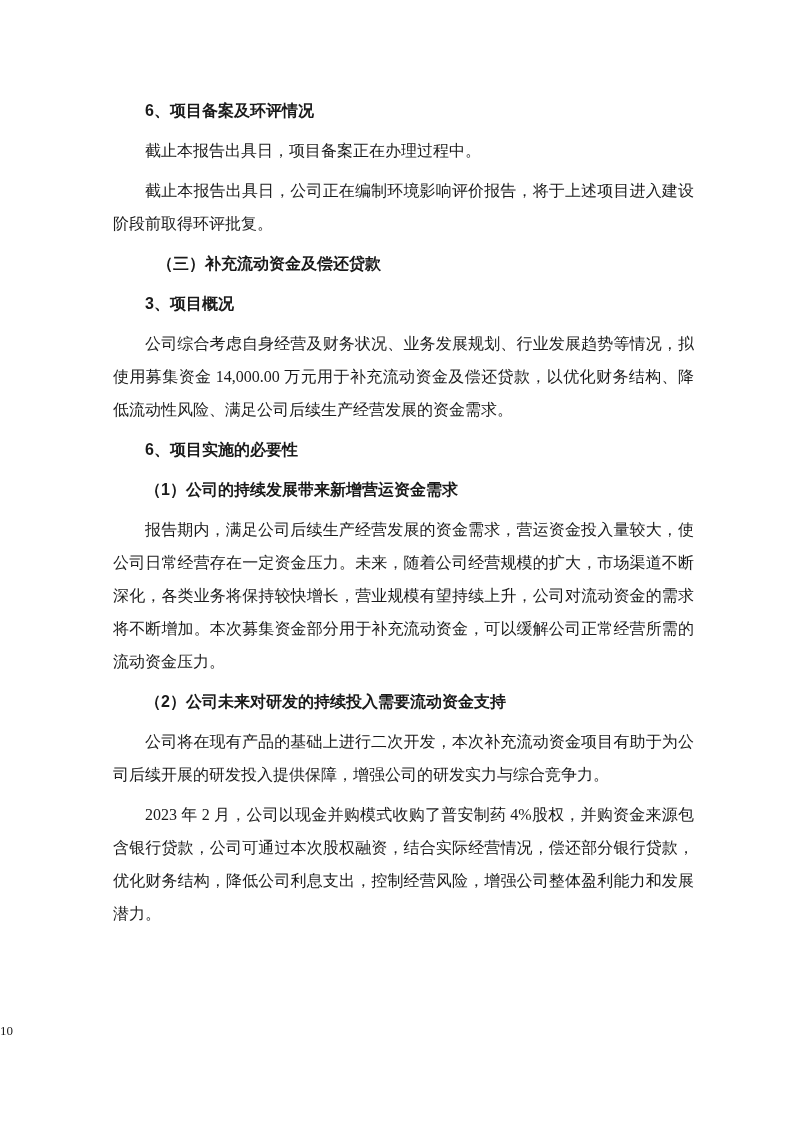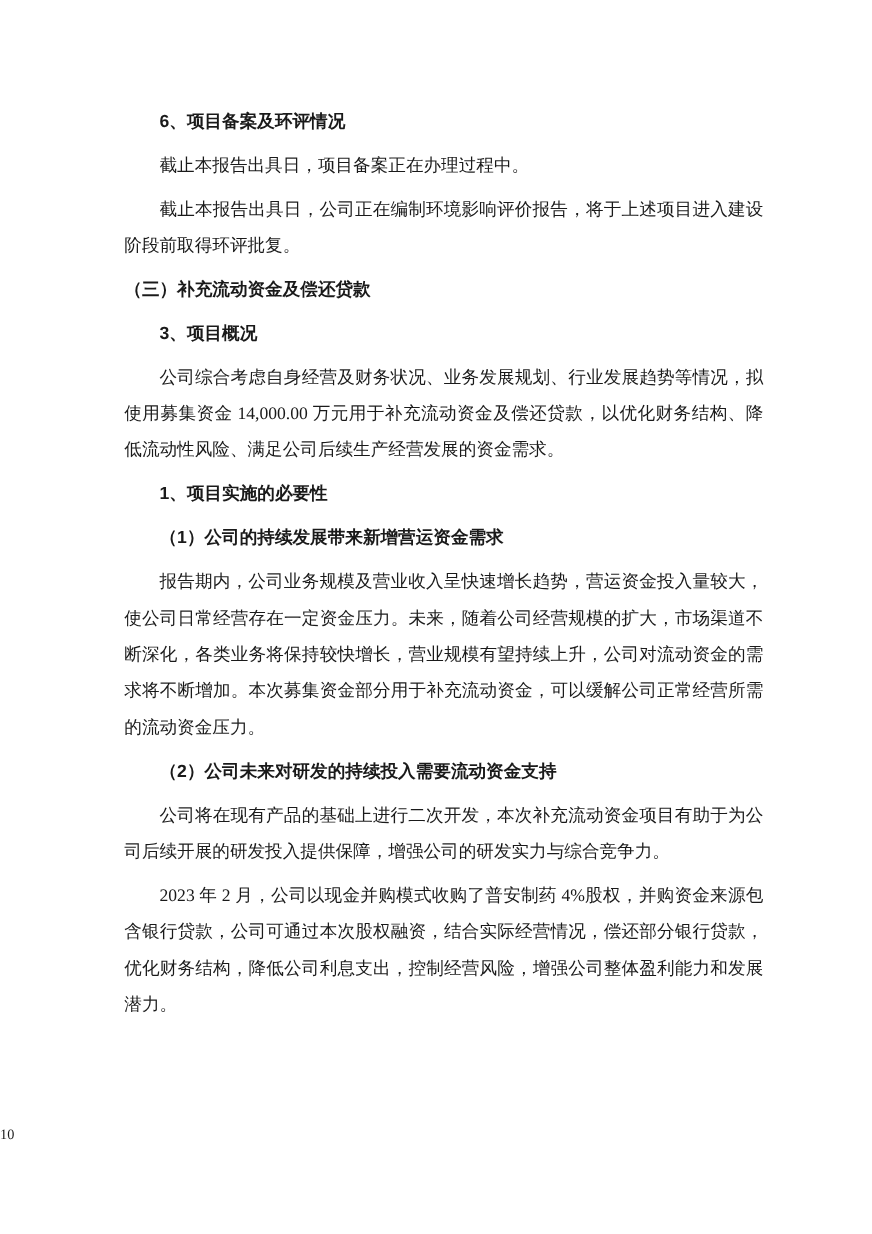--- a/index.html
+++ b/index.html
@@ -32,20 +32,21 @@
     text-indent: 2em;
   }
   .head {
     font-weight: 700;
     text-indent: 2em;
     font-family: "Liberation Sans", "DejaVu Sans", sans-serif;
     text-align: left;
   }
   .head.no-indent {
     text-indent: 0;
+    margin-left: 44px;
   }
   .footer {
     position: absolute;
     left: 0;
     top: 1022px;
     width: 100%;
     text-align: left;
     font-size: 13px;
     line-height: 18px;
     color: #1a1a1a;
@@ -55,21 +56,21 @@
 <body>
 
 <div class="page">
   <div class="content">
     <p class="blk head">6、项目备案及环评情况</p>
     <p class="blk para">截止本报告出具日，项目备案正在办理过程中。</p>
     <p class="blk para">截止本报告出具日，公司正在编制环境影响评价报告，将于上述项目进入建设阶段前取得环评批复。</p>
     <p class="blk head no-indent">（三）补充流动资金及偿还贷款</p>
     <p class="blk head">3、项目概况</p>
     <p class="blk para">公司综合考虑自身经营及财务状况、业务发展规划、行业发展趋势等情况，拟使用募集资金 14,000.00 万元用于补充流动资金及偿还贷款，以优化财务结构、降低流动性风险、满足公司后续生产经营发展的资金需求。</p>
-    <p class="blk head">1、项目实施的必要性</p>
+    <p class="blk head">6、项目实施的必要性</p>
     <p class="blk head">（1）公司的持续发展带来新增营运资金需求</p>
-    <p class="blk para">报告期内，公司业务规模及营业收入呈快速增长趋势，营运资金投入量较大，使公司日常经营存在一定资金压力。未来，随着公司经营规模的扩大，市场渠道不断深化，各类业务将保持较快增长，营业规模有望持续上升，公司对流动资金的需求将不断增加。本次募集资金部分用于补充流动资金，可以缓解公司正常经营所需的流动资金压力。</p>
+    <p class="blk para">报告期内，满足公司后续生产经营发展的资金需求，营运资金投入量较大，使公司日常经营存在一定资金压力。未来，随着公司经营规模的扩大，市场渠道不断深化，各类业务将保持较快增长，营业规模有望持续上升，公司对流动资金的需求将不断增加。本次募集资金部分用于补充流动资金，可以缓解公司正常经营所需的流动资金压力。</p>
     <p class="blk head">（2）公司未来对研发的持续投入需要流动资金支持</p>
     <p class="blk para">公司将在现有产品的基础上进行二次开发，本次补充流动资金项目有助于为公司后续开展的研发投入提供保障，增强公司的研发实力与综合竞争力。</p>
     <p class="blk para">2023 年 2 月，公司以现金并购模式收购了普安制药 4%股权，并购资金来源包含银行贷款，公司可通过本次股权融资，结合实际经营情况，偿还部分银行贷款，优化财务结构，降低公司利息支出，控制经营风险，增强公司整体盈利能力和发展潜力。</p>
   </div>
   <div class="footer">10</div>
 </div>
 
 </body></html>

